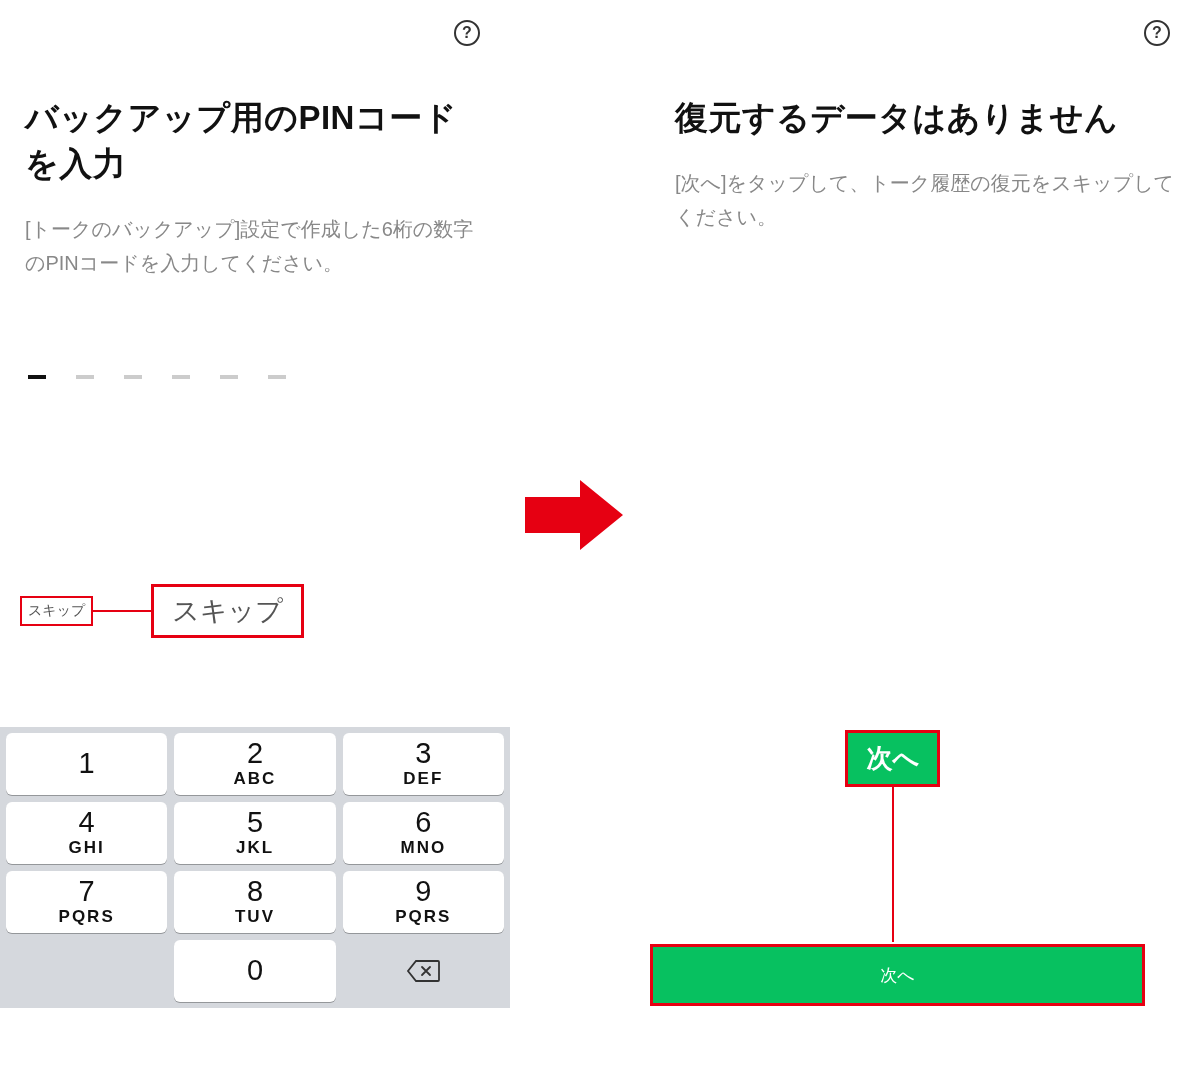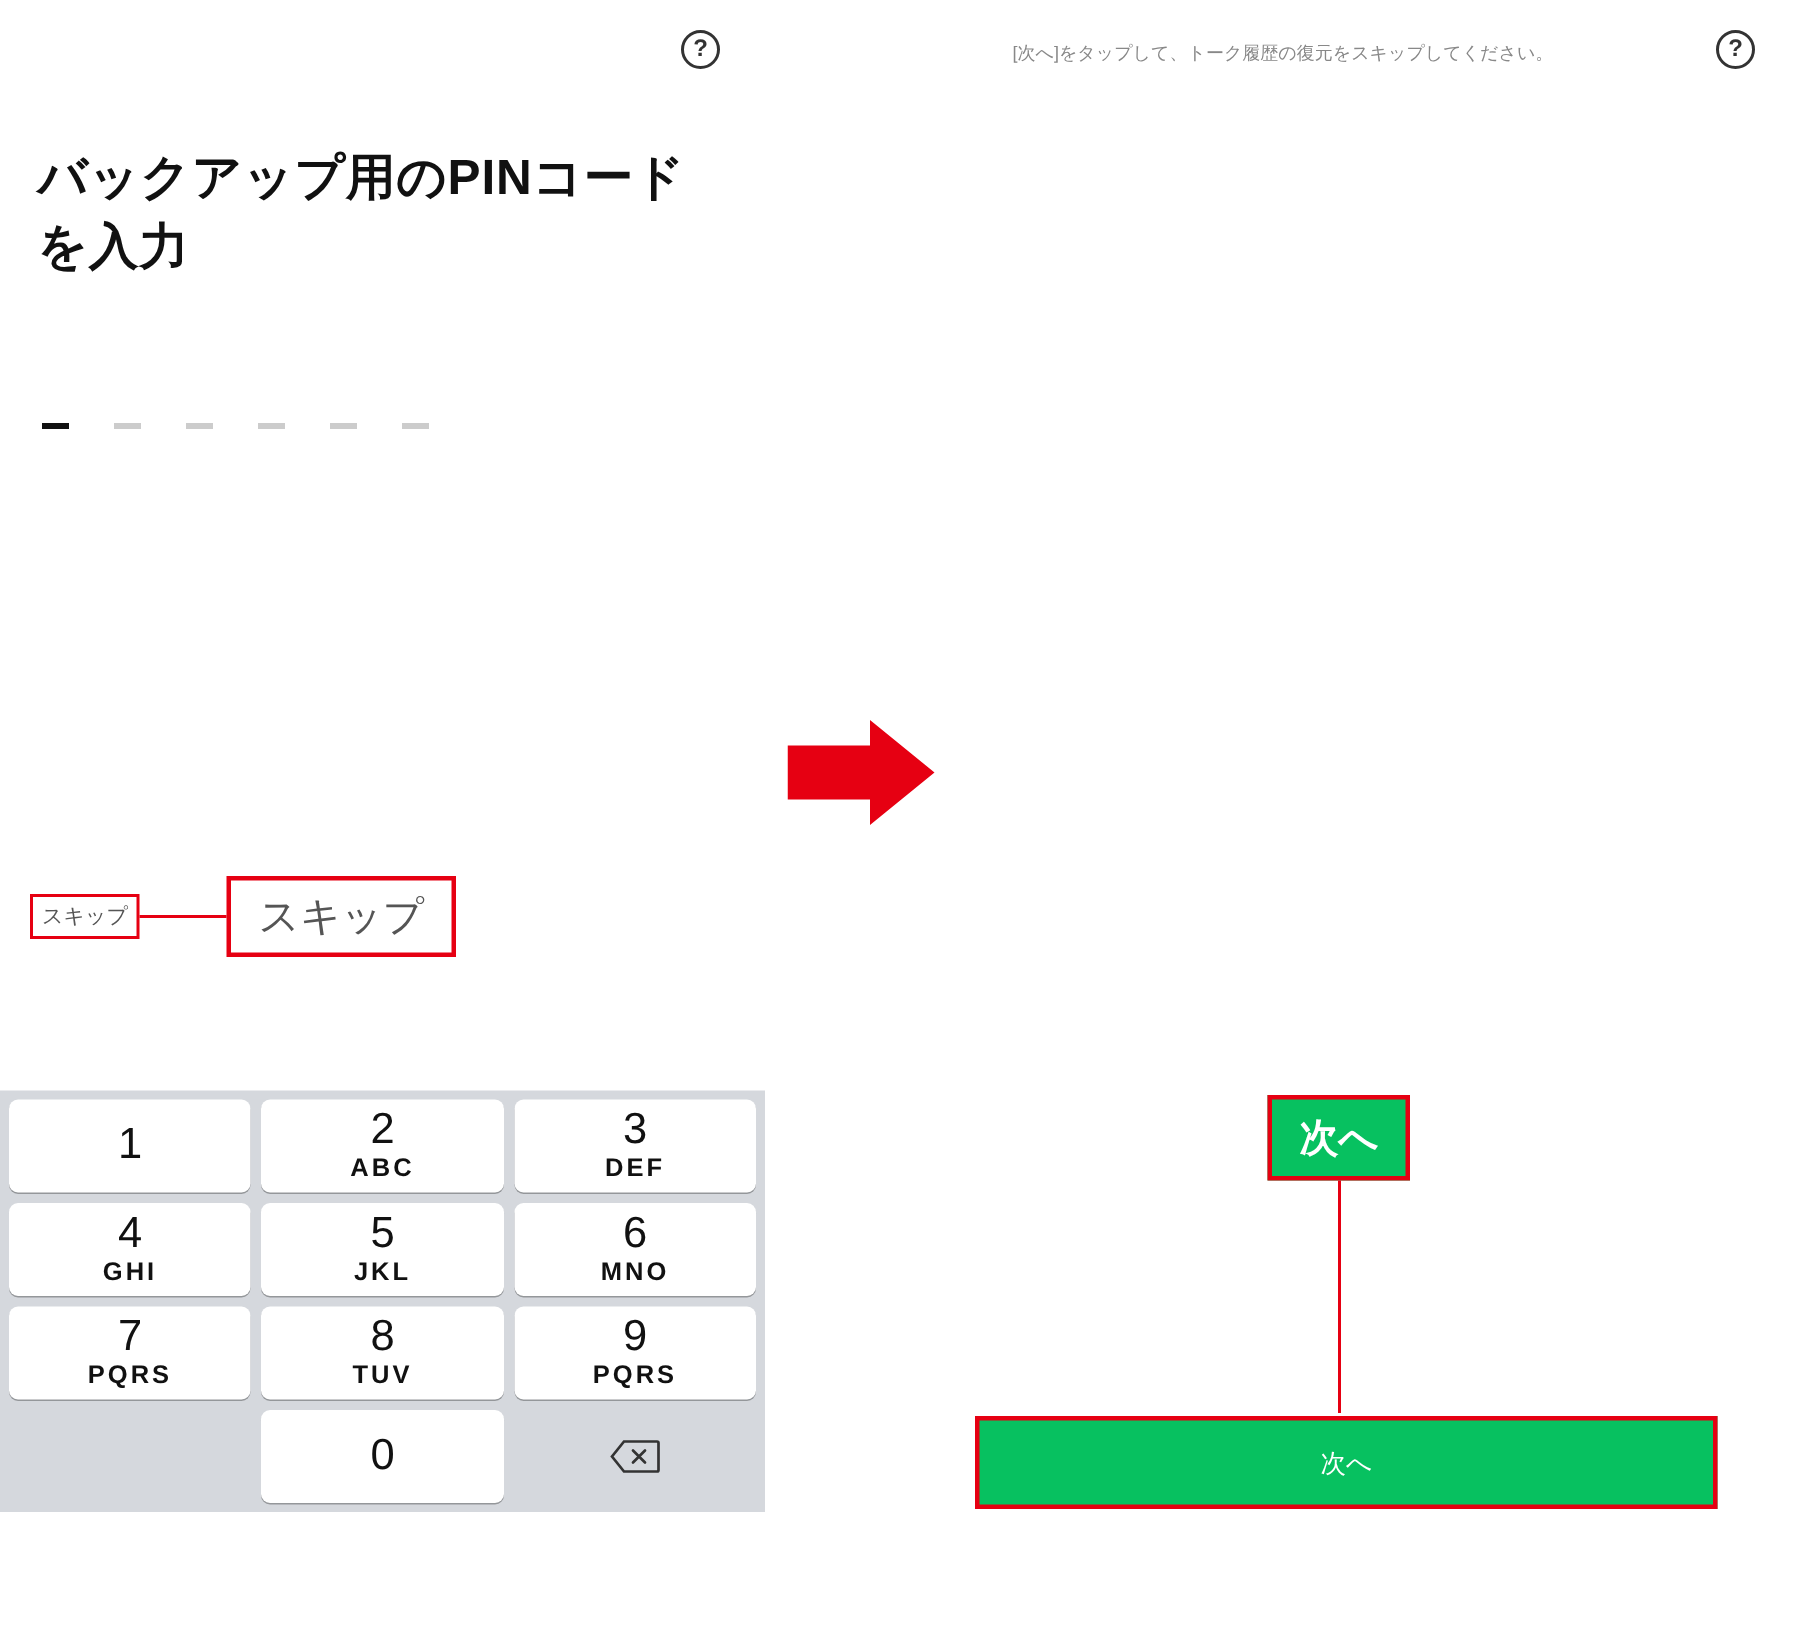--- a/index.html
+++ b/index.html
@@ -54,21 +54,21 @@
       font-size: 33px;
       font-weight: 700;
       color: #111;
       margin-top: 95px;
       margin-left: 25px;
       margin-right: 25px;
       line-height: 1.4;
       letter-spacing: 0.5px;
     }
     .screen-subtitle {
-      font-size: 12px;
+      font-size: 20px;
       color: #888;
       margin-top: 25px;
       margin-left: 25px;
       margin-right: 25px;
       line-height: 1.7;
     }
     .pin-dots {
       display: flex;
       gap: 30px;
       margin-left: 28px;
@@ -213,20 +213,21 @@
     }
   </style>
 </head>
 <body>
 
 <div class="screen-container">
 
   <div class="screen screen-left">
     <div class="help-icon">?</div>
     <h1 class="screen-title">バックアップ用のPINコードを入力</h1>
+    <p class="screen-subtitle">[トークのバックアップ]設定で作成した6桁の数字のPINコードを入力してください。</p>
     <div class="pin-dots">
       <div class="pin-dot active"></div>
       <div class="pin-dot"></div>
       <div class="pin-dot"></div>
       <div class="pin-dot"></div>
       <div class="pin-dot"></div>
       <div class="pin-dot"></div>
     </div>
 
     <div class="skip-annotation">
@@ -295,20 +296,21 @@
       </div>
     </div>
   </div>
 
   <svg class="arrow" viewBox="0 0 100 80">
     <polygon points="0,22 55,22 55,5 98,40 55,75 55,58 0,58" fill="#e60012"></polygon>
   </svg>
 
   <div class="screen screen-right">
     <div class="help-icon">?</div>
+    <h1 class="screen-title">復元するデータはありません</h1>
     <p class="screen-subtitle">[次へ]をタップして、トーク履歴の復元をスキップしてください。</p>
   </div>
 
   <div class="next-annotation">
     <div class="next-label-box">
       <span class="next-label-text">次へ</span>
     </div>
     <div class="next-connector-v"></div>
   </div>
 

